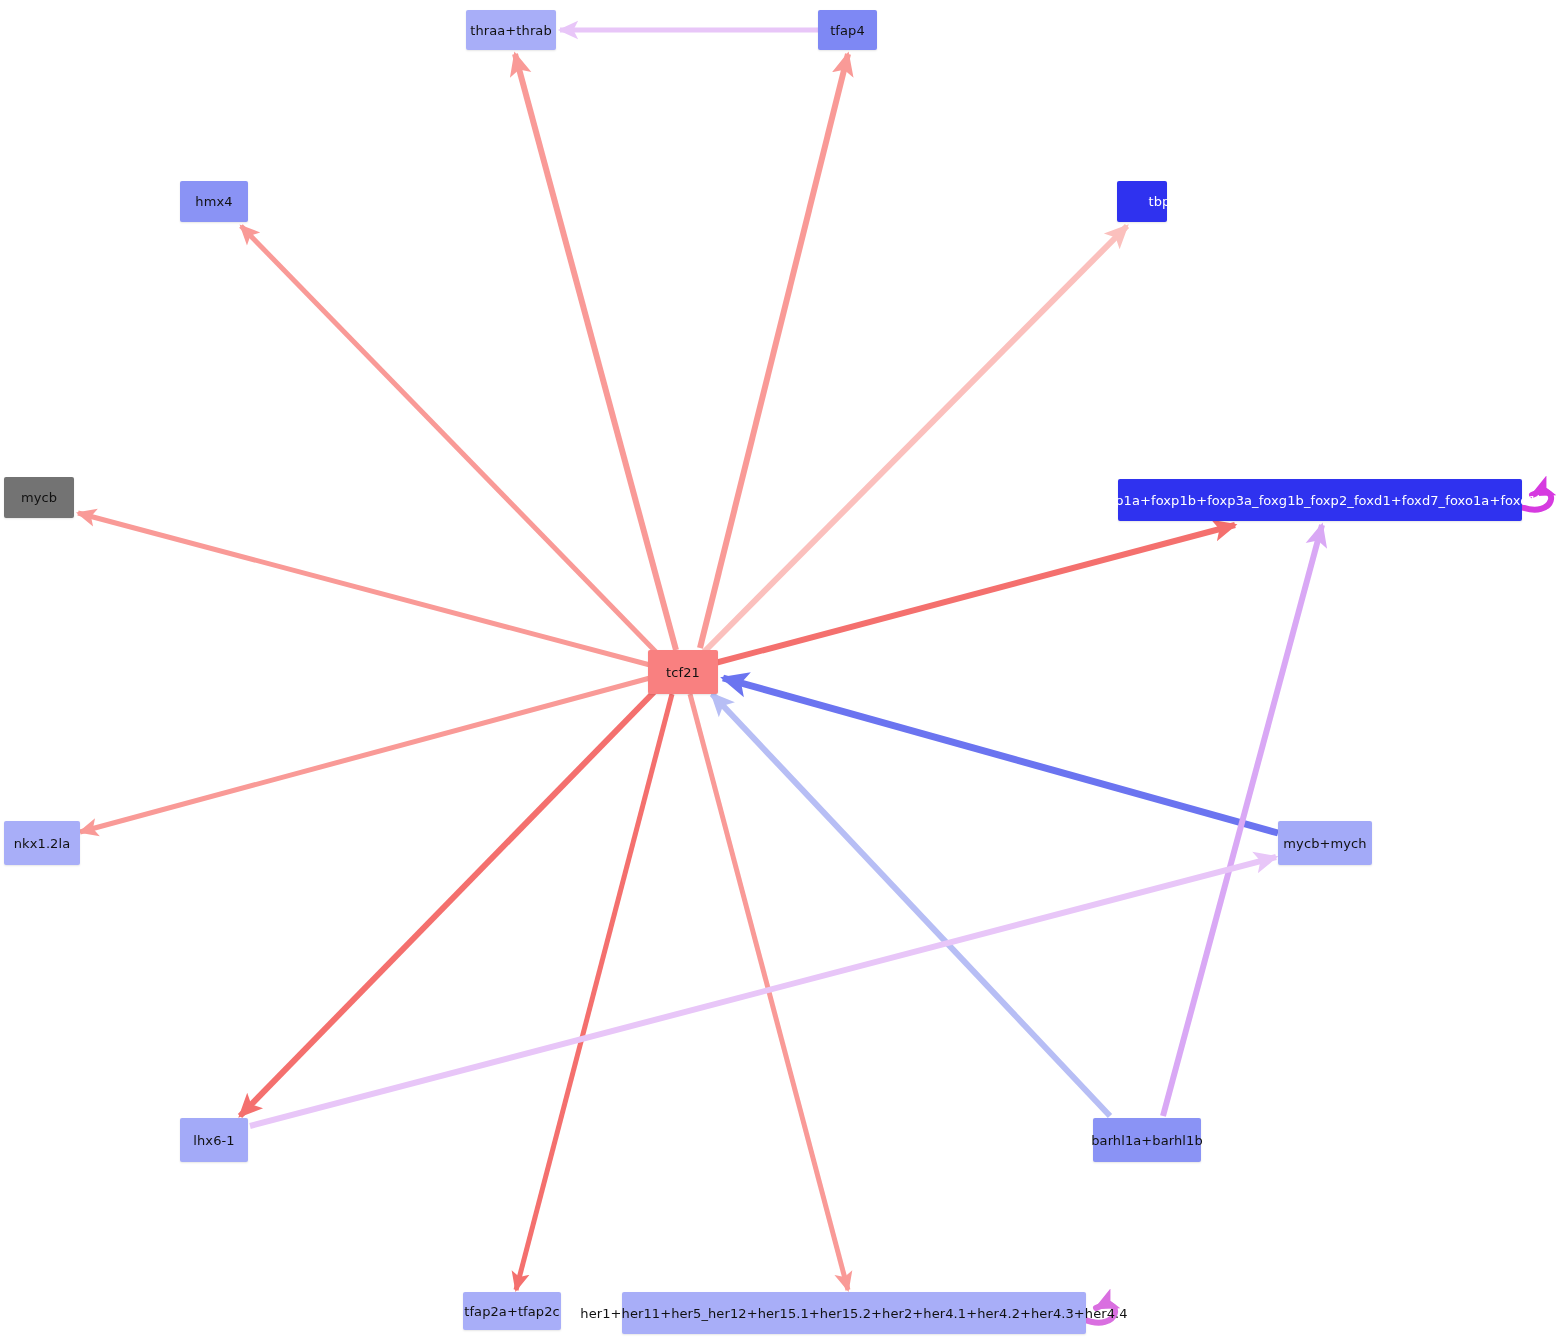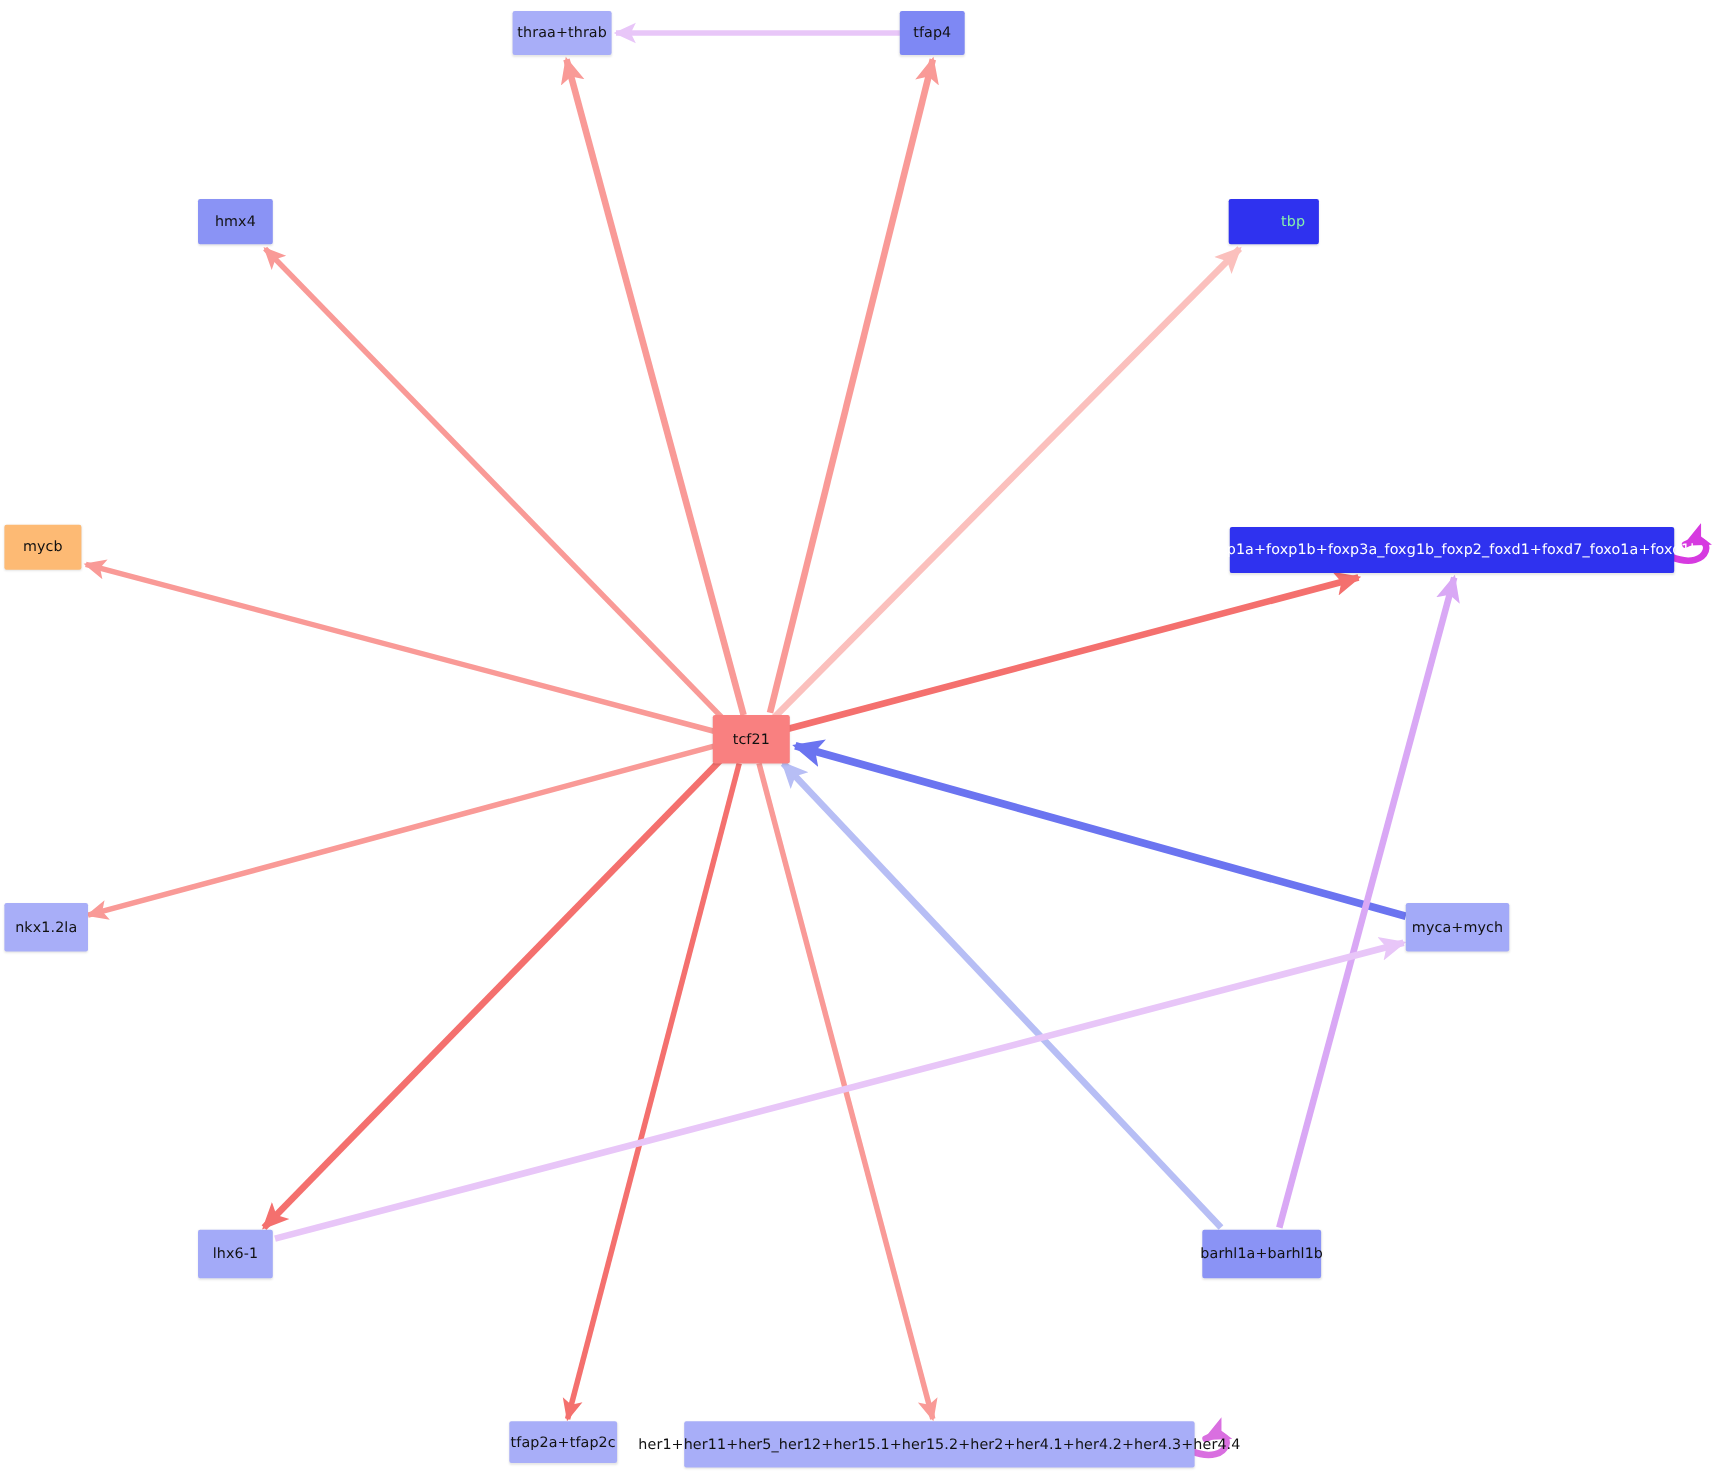--- a/index.html
+++ b/index.html
@@ -121,37 +121,37 @@
   <div id="node-layer">
       <div class="node" style="left: 466px; top: 10px; width: 90px; height: 40px; background: rgb(168, 174, 248); color: rgb(17, 17, 17);">
         <span class="node-label">thraa+thrab</span>
       </div>
       <div class="node" style="left: 818px; top: 10px; width: 59px; height: 40px; background: rgb(126, 136, 244); color: rgb(17, 17, 17);">
         <span class="node-label">tfap4</span>
       </div>
       <div class="node" style="left: 180px; top: 181px; width: 68px; height: 41px; background: rgb(138, 147, 245); color: rgb(17, 17, 17); justify-content: center;">
         <span class="node-label">hmx4</span>
       </div>
-      <div class="node" style="left: 1117px; top: 181px; width: 82px; height: 41px; background: rgb(47, 50, 239); color: #86efac; padding-left: 35px;">
+      <div class="node" style="left: 1117px; top: 181px; width: 50px; height: 41px; background: rgb(47, 50, 239); color: #ffffff; padding-left: 35px;">
         <span class="node-label">tbp</span>
       </div>
-      <div class="node" style="left: 4px; top: 477px; width: 70px; height: 41px; background: #fdba74; color: rgb(17, 17, 17);">
+      <div class="node" style="left: 4px; top: 477px; width: 70px; height: 41px; background: #737373; color: rgb(17, 17, 17);">
         <span class="node-label">mycb</span>
       </div>
       <div class="node" style="left: 1118px; top: 479px; width: 404px; height: 42px; background: rgb(47, 50, 239); color: rgb(255, 255, 255);">
         <span class="node-label">foxp1a+foxp1b+foxp3a_foxg1b_foxp2_foxd1+foxd7_foxo1a+foxo1b</span>
       </div>
       <div class="node" style="left: 648px; top: 650px; width: 70px; height: 44px; background: rgb(249, 128, 128); color: rgb(17, 17, 17);">
         <span class="node-label">tcf21</span>
       </div>
       <div class="node" style="left: 4px; top: 821px; width: 76px; height: 44px; background: rgb(168, 174, 248); color: rgb(17, 17, 17);">
         <span class="node-label">nkx1.2la</span>
       </div>
       <div class="node" style="left: 1278px; top: 821px; width: 94px; height: 44px; background: rgb(163, 170, 248); color: rgb(17, 17, 17);">
-        <span class="node-label">myca+mych</span>
+        <span class="node-label">mycb+mych</span>
       </div>
       <div class="node" style="left: 180px; top: 1118px; width: 68px; height: 44px; background: rgb(163, 170, 248); color: rgb(17, 17, 17);">
         <span class="node-label">lhx6-1</span>
       </div>
       <div class="node" style="left: 1093px; top: 1118px; width: 108px; height: 44px; background: rgb(138, 147, 245); color: rgb(17, 17, 17);">
         <span class="node-label">barhl1a+barhl1b</span>
       </div>
       <div class="node" style="left: 463px; top: 1292px; width: 98px; height: 38px; background: rgb(168, 174, 248); color: rgb(17, 17, 17);">
         <span class="node-label">tfap2a+tfap2c</span>
       </div>

